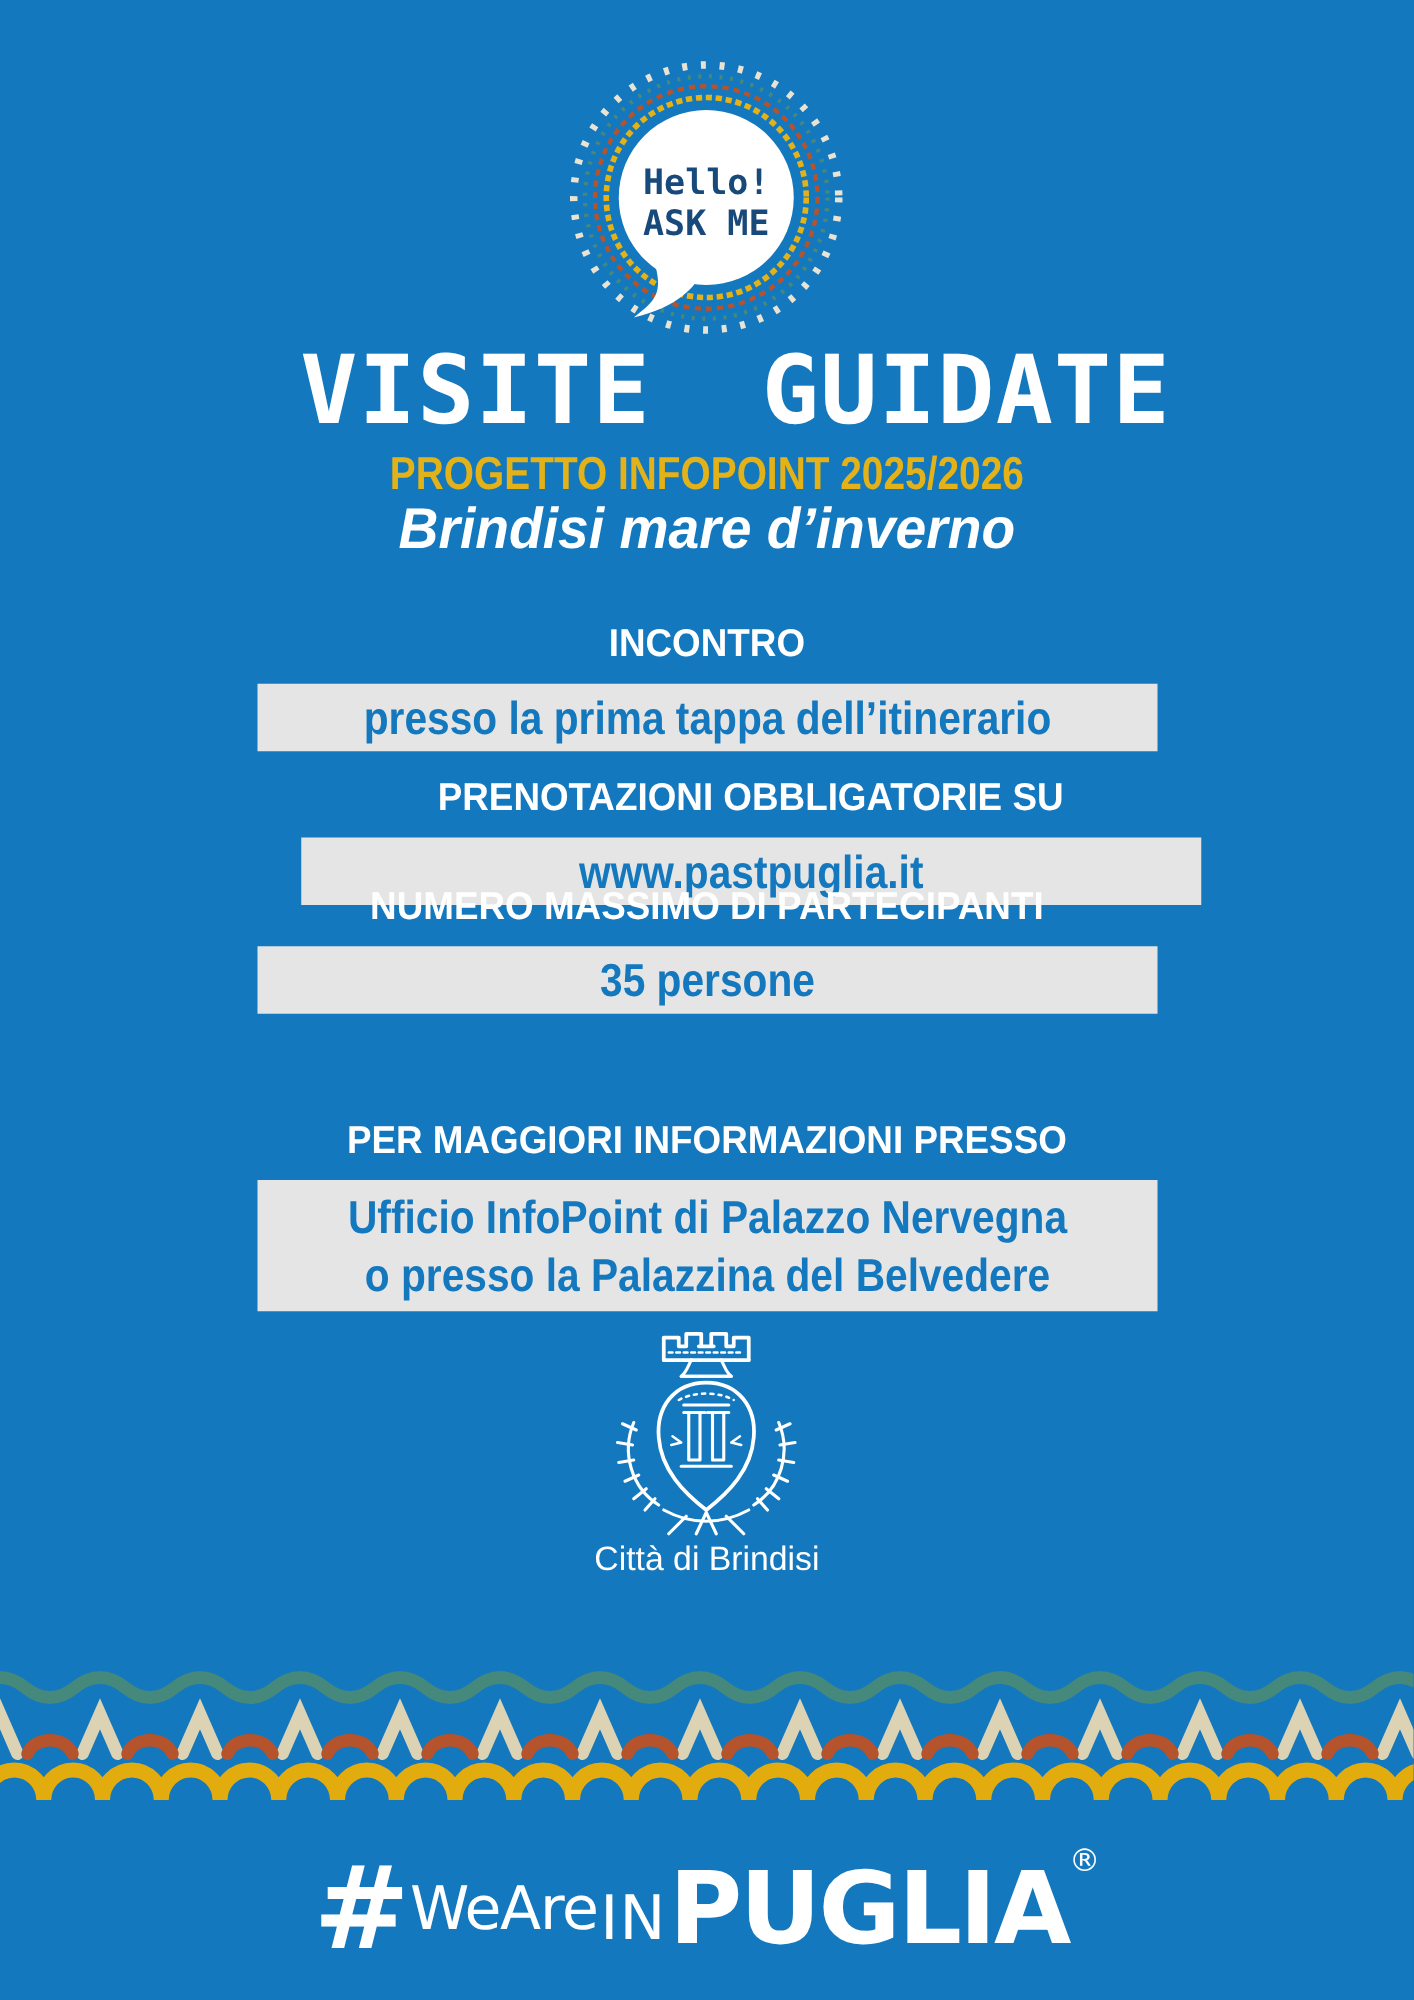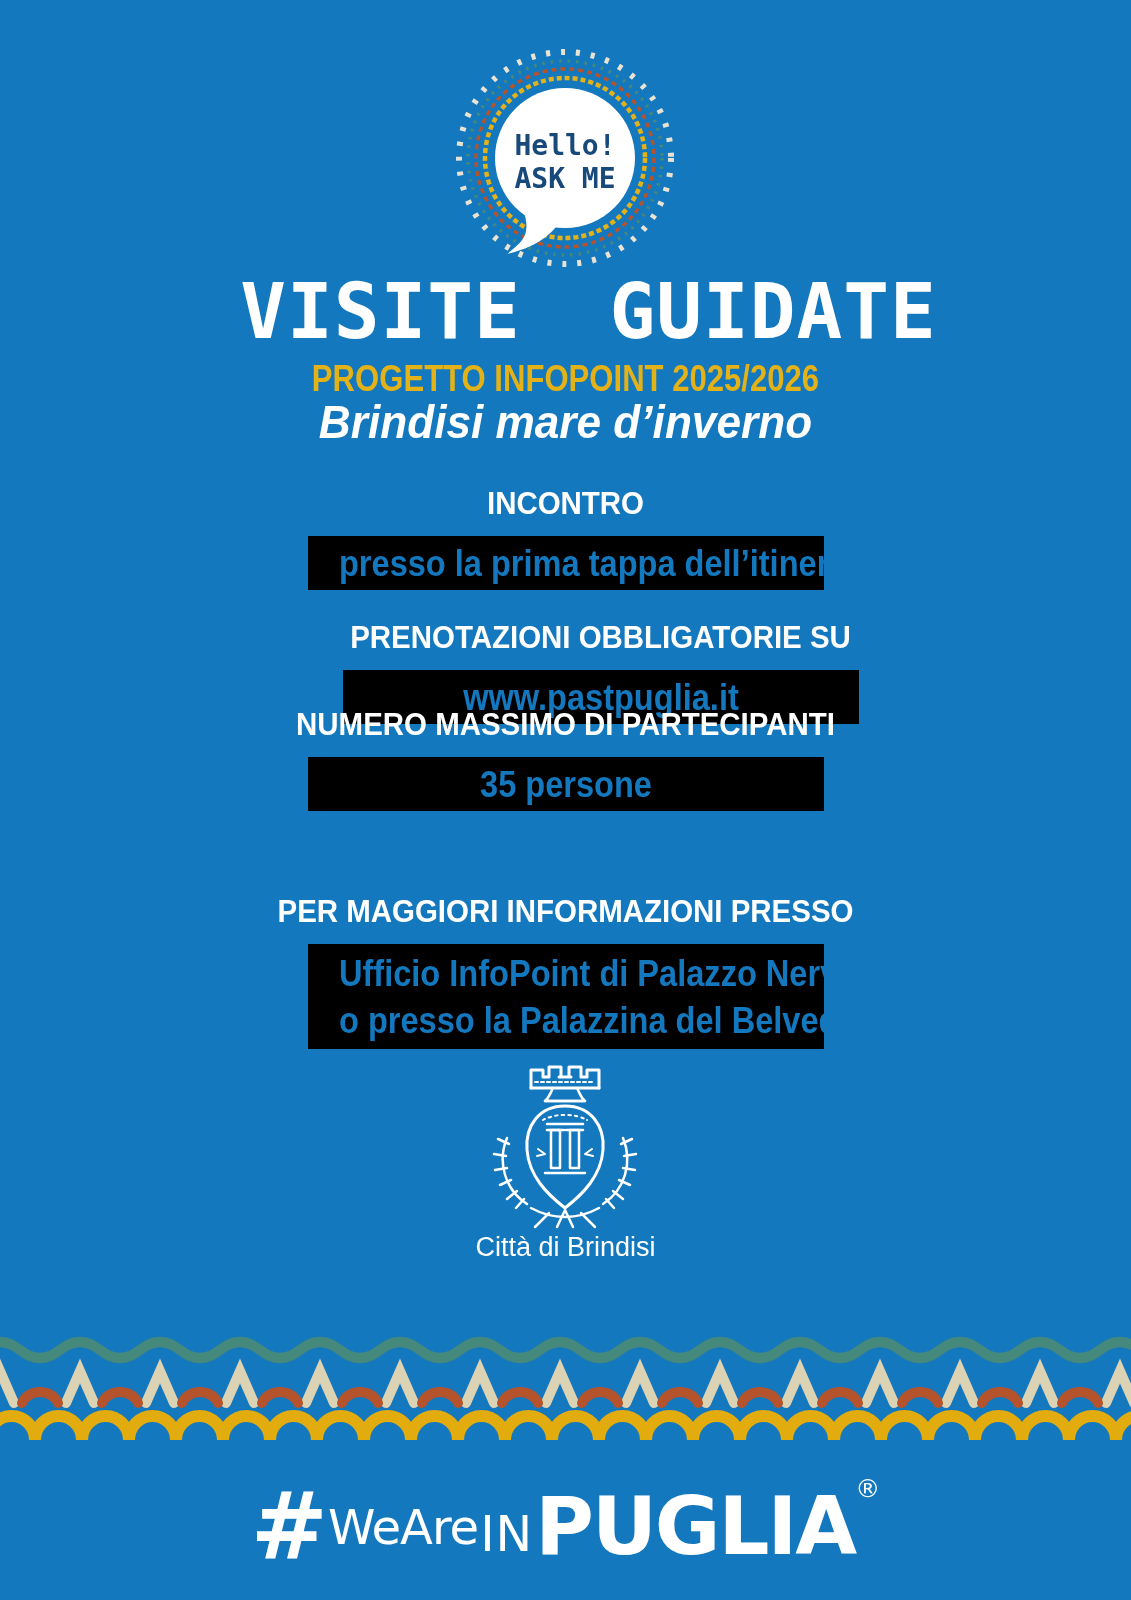--- a/index.html
+++ b/index.html
@@ -38,31 +38,31 @@
 
   
   .section { position: absolute; left: 0; width: 100%; }
   .section-header {
     width: 100%; text-align: center; color: #ffffff;
     font-weight: bold; font-size: 31px; line-height: 38px;
     transform: scaleX(0.95); transform-origin: center;
     margin-bottom: 13px;
   }
   .info-bar {
-    width: 516px; margin: 0 auto; background: #000000;
+    width: 720px; margin: 0 auto; background: #e5e5e5;
     display: flex; flex-direction: column; justify-content: center;
     text-align: center;
   }
   .bar-1line { height: 54px; }
   .bar-2line { height: 105px; }
   .info-bar .line {
     color: #1478be; font-weight: bold; font-size: 37px; line-height: 47px;
     transform: scaleX(0.88); transform-origin: center; white-space: nowrap;
   }
-  .sec-1 { top: 485px; }
+  .sec-1 { top: 496px; }
   .sec-2 { top: 619px; margin-left: 35px; }
   .sec-3 { top: 706px; }
   .sec-4 { top: 893px; }
 
   
   .crest { position: absolute; top: 1058px; left: 465px; width: 200px; height: 172px; }
   .crest-caption {
     position: absolute; top: 1232px; left: 0; width: 100%;
     text-align: center; color: #ffffff; font-weight: normal; font-size: 27px;
   }

